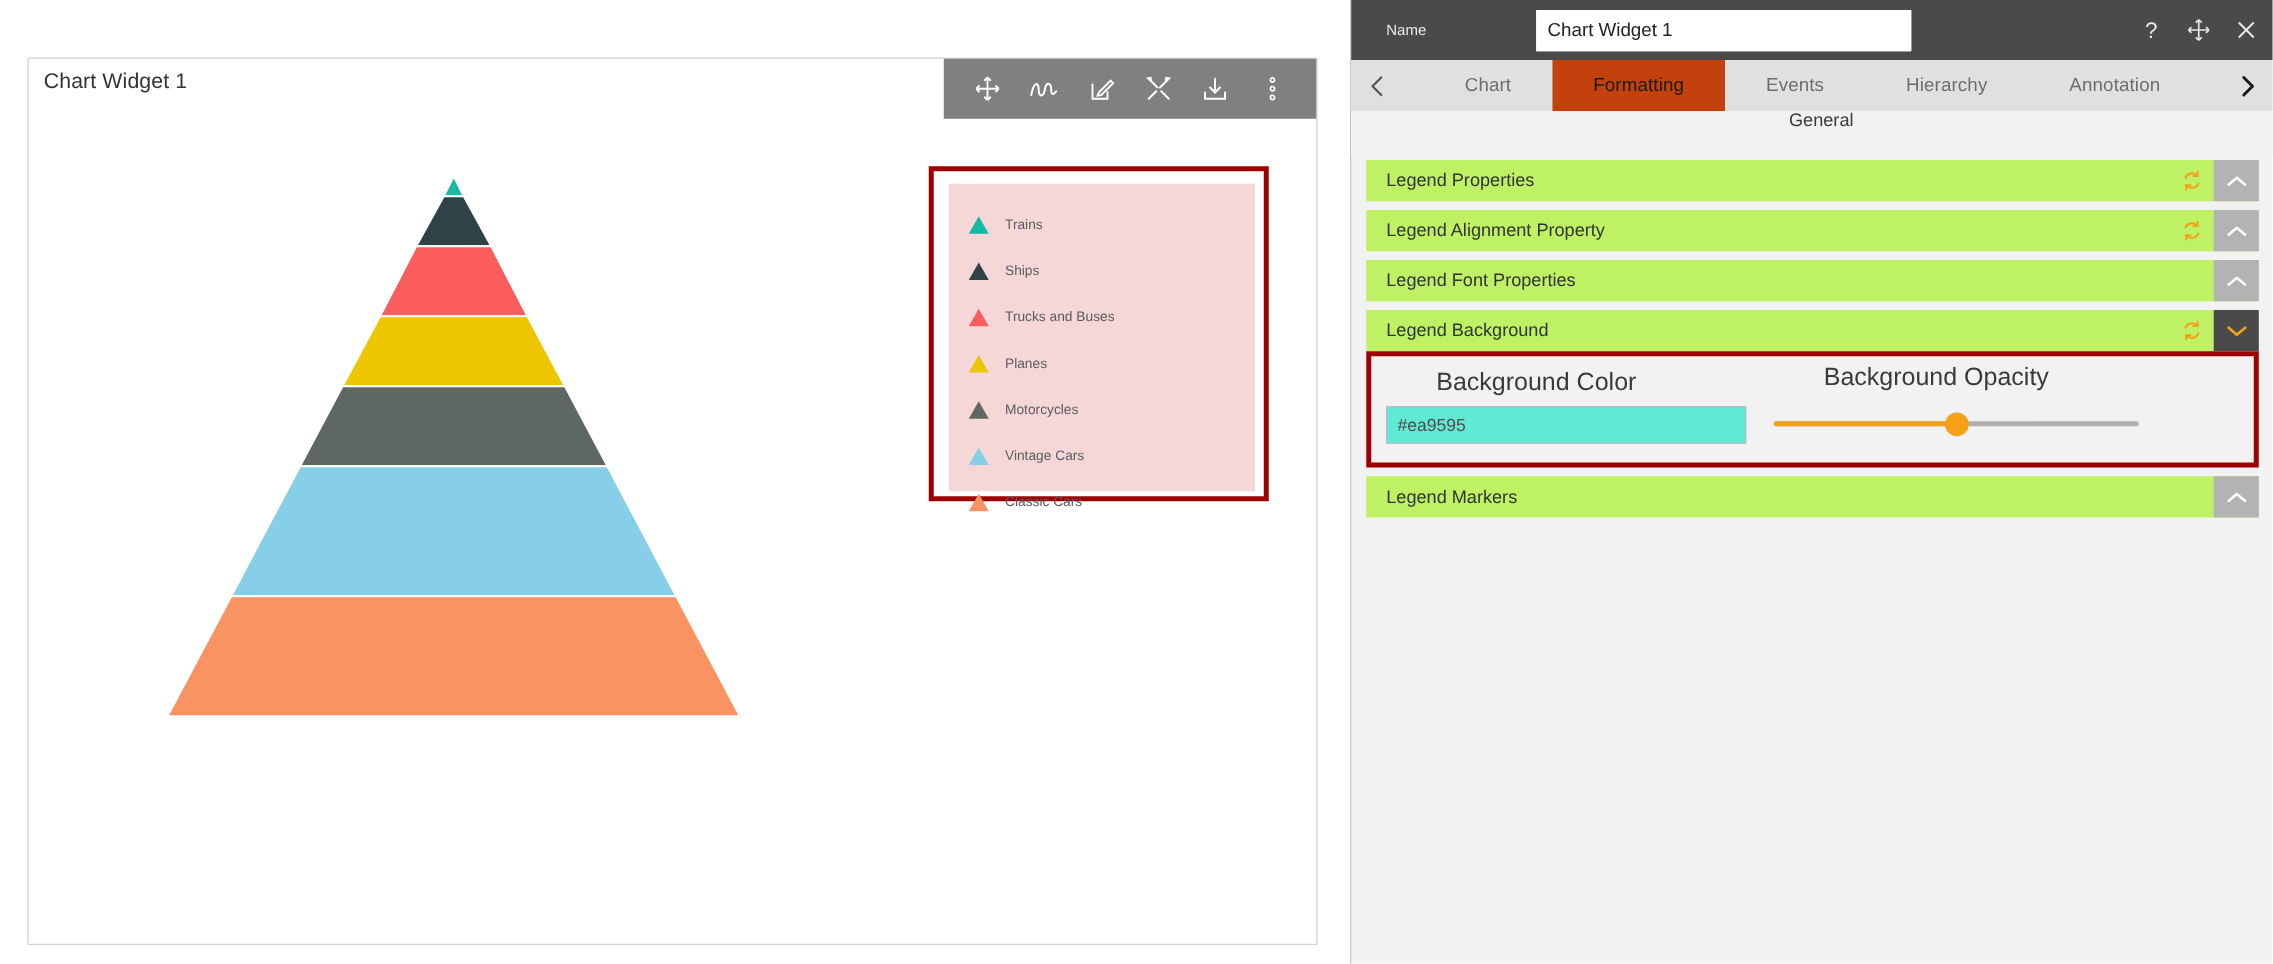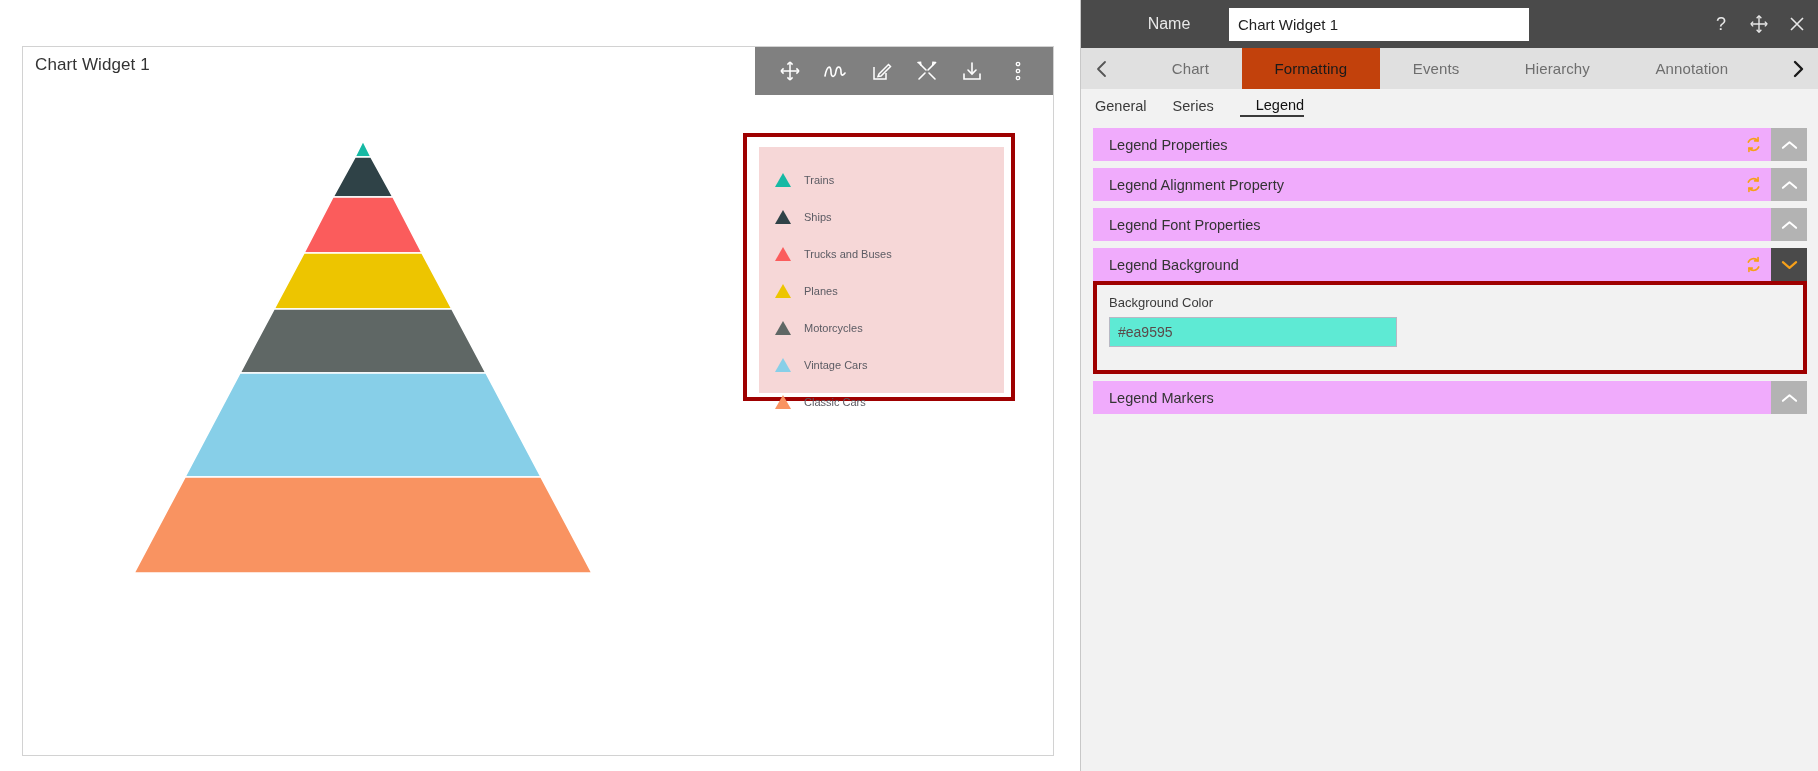--- a/index.html
+++ b/index.html
@@ -79,22 +79,22 @@
     background: #f2f2f2;
     border-left: 1px solid #c8c8c8;
   }
   #panel-header {
     position: absolute; left: 0; top: 0;
     width: 738px; height: 48px;
     background: #4a4a4a;
     display: flex; align-items: center;
   }
   #name-label {
-    color: #e8e8e8; font-size: 16px;
-    margin-left: 28px; width: 120px; text-align: center;
+    color: #e8e8e8; font-size: 12px;
+    margin-left: 28px; width: 120px;
   }
   #name-input {
     width: 300px; height: 33px;
     background: #ffffff; border: 1px solid #ffffff;
     font-size: 15px; color: #222222;
     padding: 0 8px; outline: none;
     font-family: "Liberation Sans", sans-serif;
   }
   #header-icons {
     position: absolute; right: 10px; top: 0; height: 48px;
@@ -120,30 +120,30 @@
   }
   .tab.active {
     background: #c2410c; color: #1a1a1a;
   }
 
   #subtabs {
     position: absolute; left: 0; top: 89px;
     width: 738px; height: 36px;
     background: #f2f2f2;
     display: flex; align-items: center;
-    padding-left: 14px; gap: 26px;
+    padding-left: 14px; gap: 26px; flex-direction: column;
   }
   .subtab { font-size: 14.5px; color: #3a3a3a; cursor: pointer; padding-bottom: 2px; }
   .subtab.active { color: #111111; border-bottom: 2px solid #3a3a3a; padding-left: 16px; }
 
   #sections { position: absolute; left: 12px; top: 128px; width: 714px; }
   .acc-row {
     position: relative;
     height: 33px; margin-bottom: 7px;
-    background: #f0abfc;
+    background: #bef264;
     display: flex; align-items: center;
   }
   .acc-title { font-size: 14.5px; color: #333333; margin-left: 16px; }
   .acc-right {
     position: absolute; right: 0; top: 0; height: 33px;
     display: flex; align-items: stretch;
   }
   .acc-refresh {
     width: 36px; display: flex; align-items: center; justify-content: center;
     cursor: pointer;
@@ -159,21 +159,21 @@
   #legend-bg-body {
     position: relative;
     margin-top: -7px;
     margin-bottom: 7px;
     height: 93px;
     background: #f2f2f2;
     border: 4px solid #9e0000;
     display: flex; align-items: flex-start;
   }
   .field-col { padding: 10px 0 0 12px; }
-  .field-label { font-size: 13px; color: #3a3a3a; margin-bottom: 7px; }
+  .field-label { font-size: 20px; color: #3a3a3a; margin-bottom: 7px; margin-left: 40px; }
   #bg-color-input {
     width: 288px; height: 30px;
     background: #e59595; border: 1px solid #b8b8c4;
     font-size: 14px; color: #5a4a4a;
     padding: 0 8px; outline: none;
     font-family: "Liberation Sans", sans-serif;
   }
   #opacity-col { padding: 6px 0 0 22px; flex: 1 1 auto; }
   #slider-wrap {
     position: relative; width: 292px; height: 26px; margin-top: 12px;
@@ -440,20 +440,28 @@
             </div>
             <div class="acc-chev open">
               <svg width="17" height="12" viewBox="0 0 18 12">
                 <path d="M2 3l7 6 7-6" fill="none" stroke="#f6a01a" stroke-width="2.3" stroke-linecap="round" stroke-linejoin="round"></path>
               </svg>
             </div>
           </div>
         </div>
         <div id="legend-bg-body">
           <div class="field-col"><div class="field-label">Background Color</div><input id="bg-color-input" type="text" value="#ea9595" style="background: #5eead4;"></div>
+          <div id="opacity-col">
+            <div class="field-label">Background Opacity</div>
+            <div id="slider-wrap">
+              <div id="slider-track"></div>
+              <div id="slider-fill" style="width: 146px;"></div>
+              <div id="slider-thumb" style="left: 137px;"></div>
+            </div>
+          </div>
         </div>
         <div class="acc-row">
           <div class="acc-title">Legend Markers</div>
           <div class="acc-right">
             <div class="acc-refresh"></div>
             <div class="acc-chev">
               <svg width="17" height="12" viewBox="0 0 18 12">
                 <path d="M2 9l7-6 7 6" fill="none" stroke="#ffffff" stroke-width="2.1" stroke-linecap="round" stroke-linejoin="round"></path>
               </svg>
             </div>

